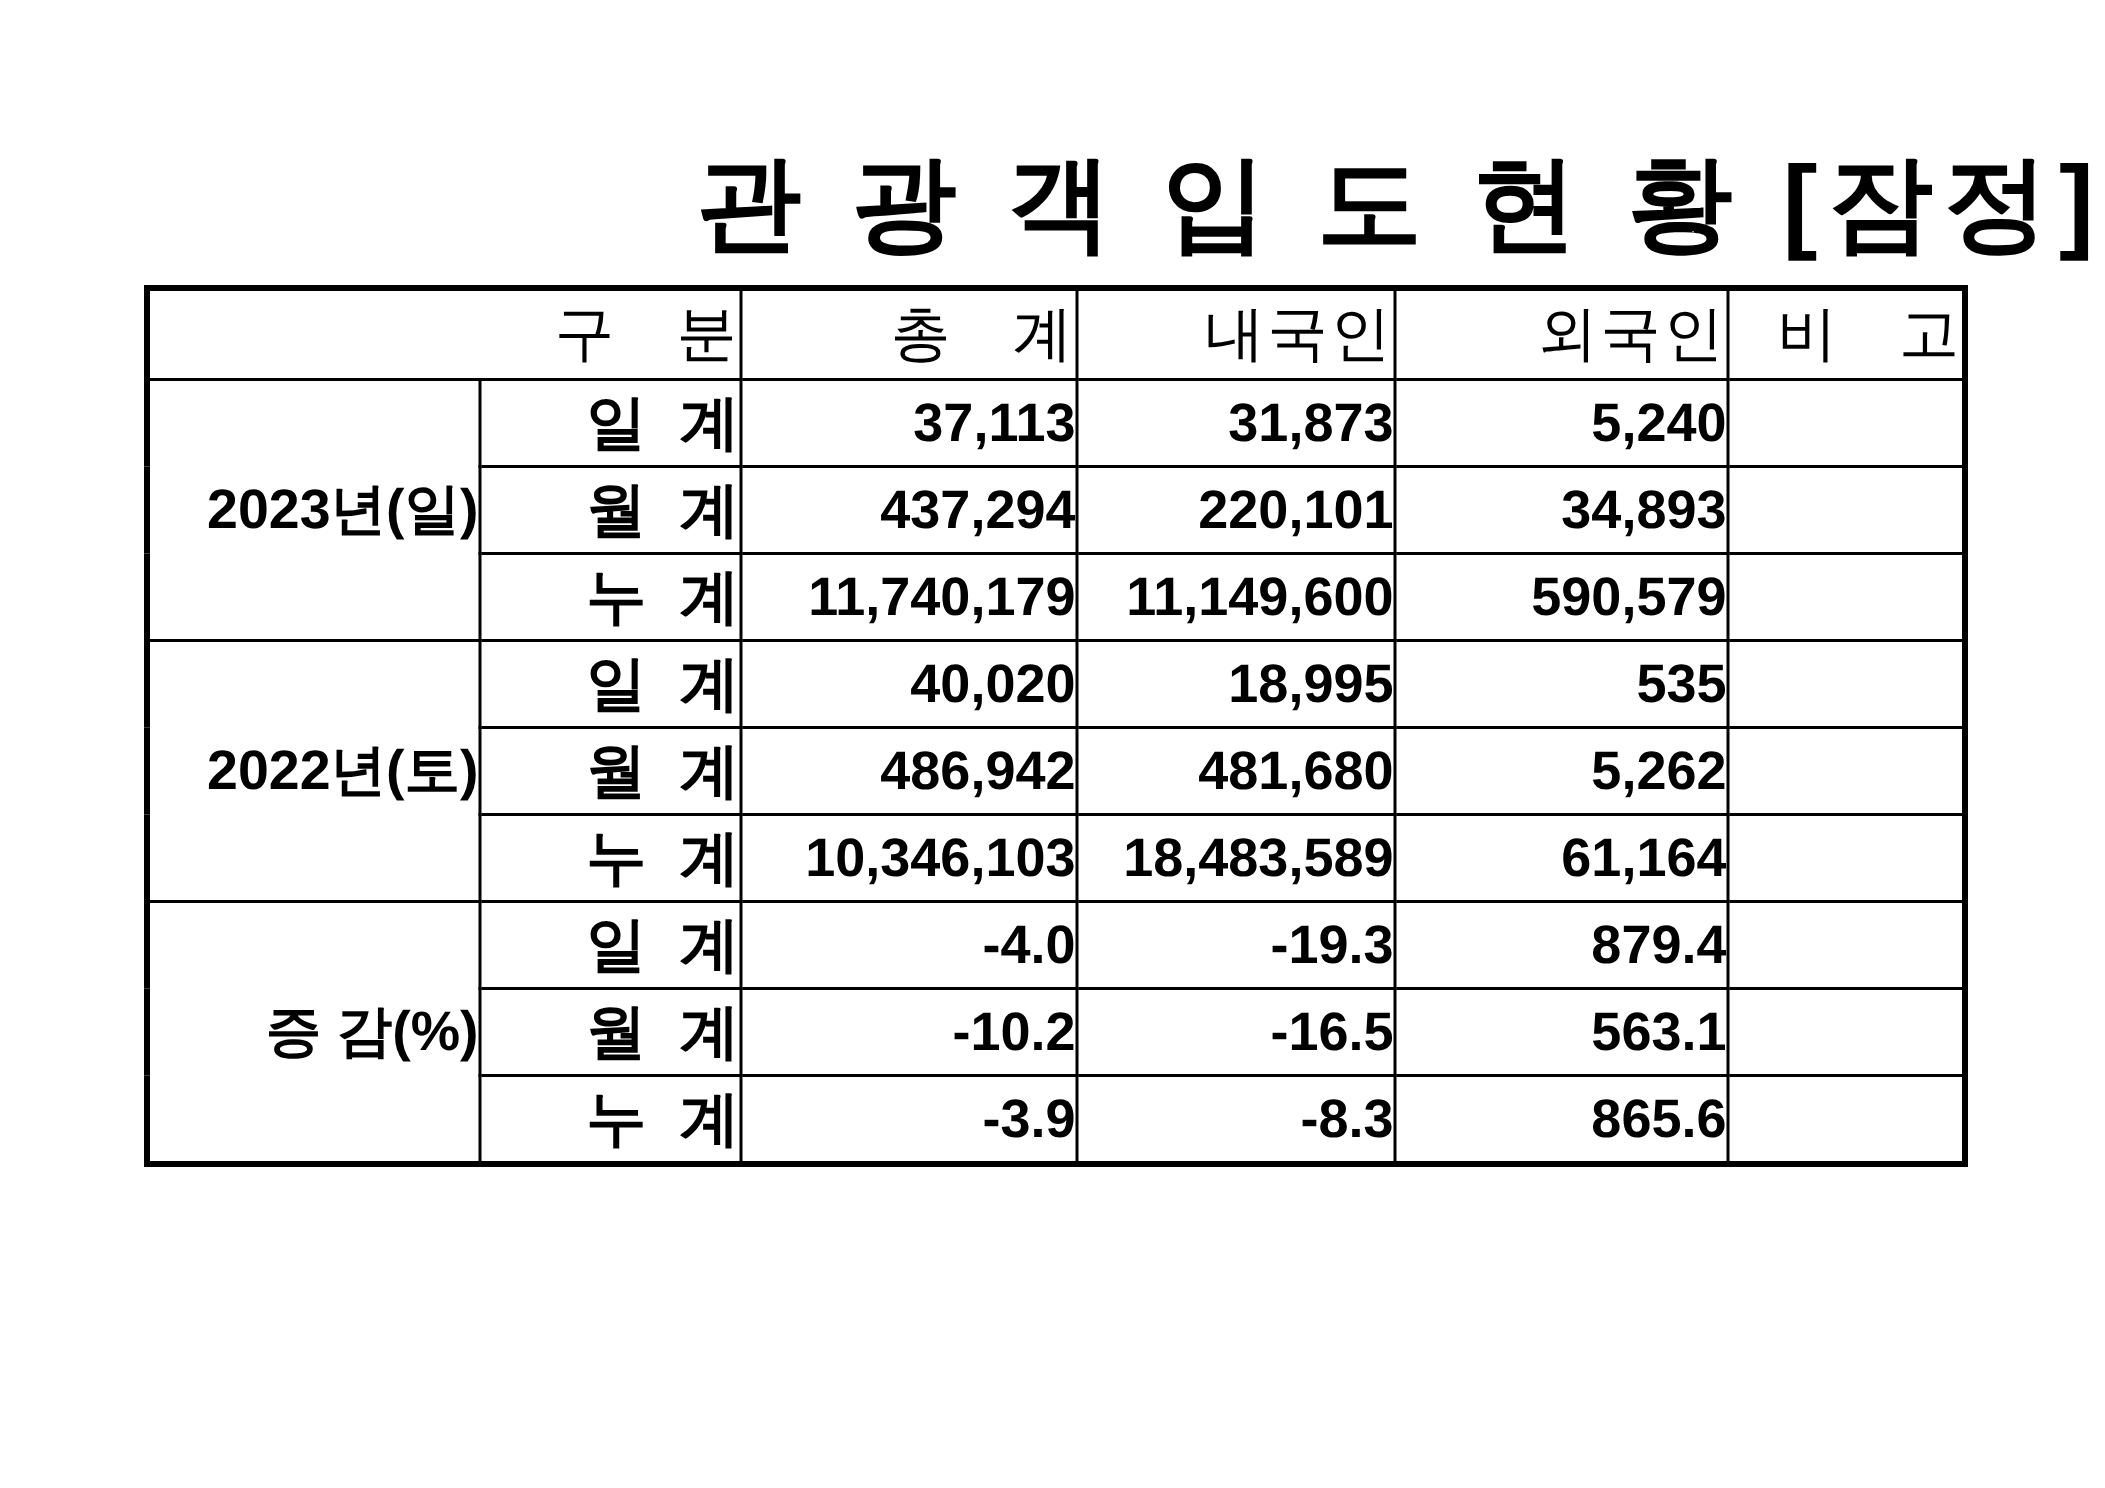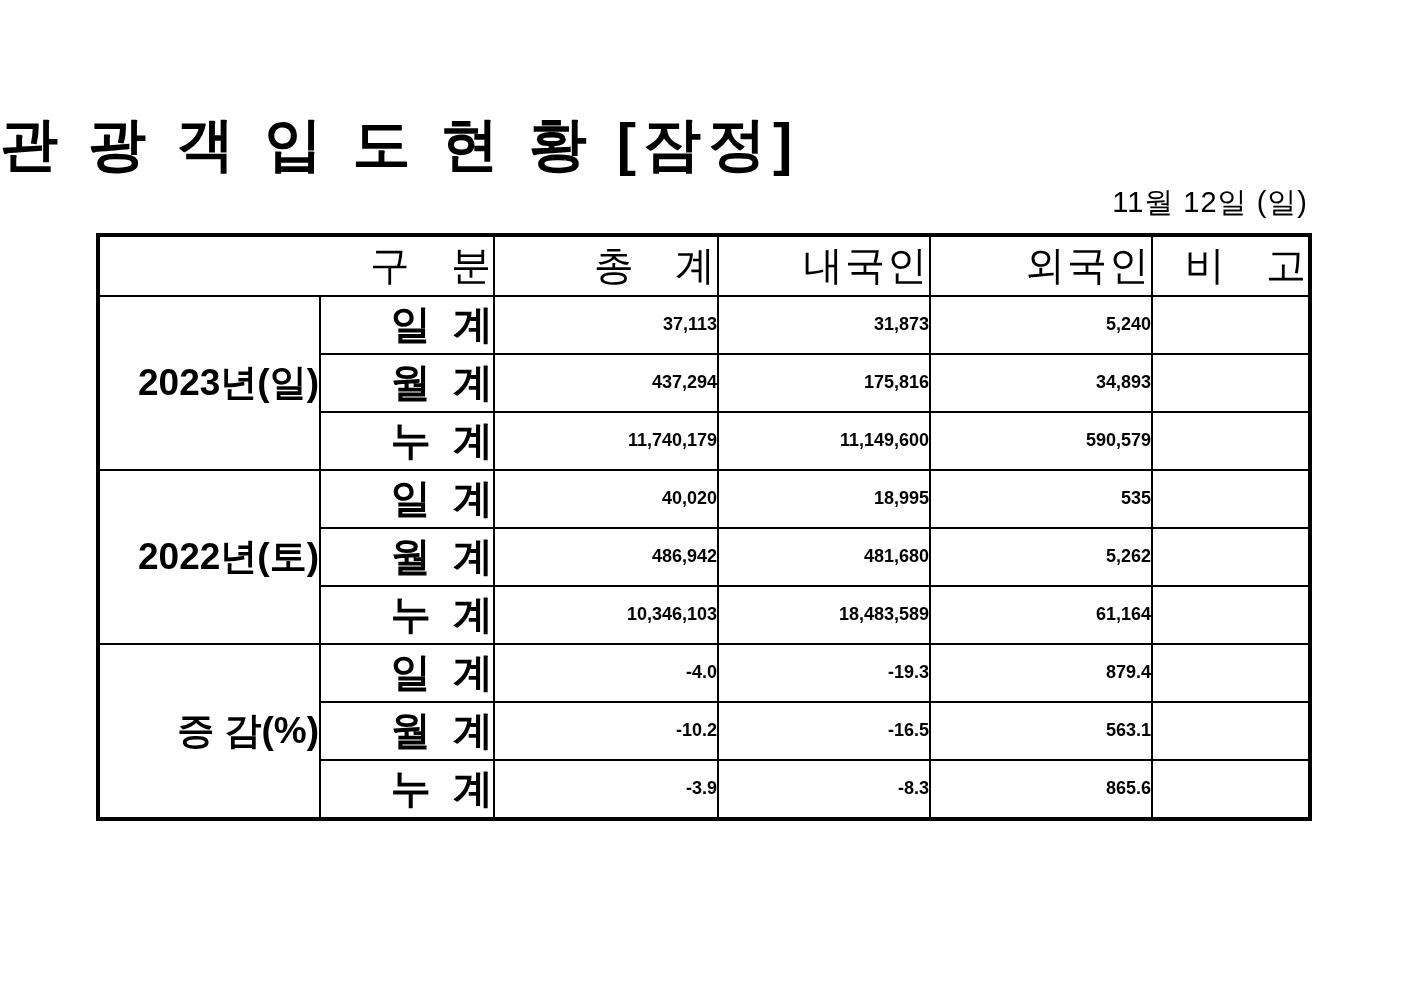--- a/index.html
+++ b/index.html
@@ -11,27 +11,26 @@
   }
   .page {
     position: relative;
     width: 1403px;
     height: 992px;
     background: #ffffff;
     overflow: hidden;
   }
   .title {
     padding-top: 92px;
-    text-align: left;
-    font-size: 58px;
+    text-align: right;
+    font-size: 70px;
     font-weight: 800;
     letter-spacing: 7px;
     line-height: 1.25;
     white-space: pre;
-    margin-top: 16px;
   }
   .date-line {
     width: 1212px;
     margin-left: 96px;
     margin-top: 2px;
     text-align: right;
     font-size: 29px;
     letter-spacing: 1px;
     white-space: pre;
   }
@@ -62,32 +61,31 @@
   }
   td.group-label {
     font-size: 37px;
     letter-spacing: 0px;
   }
   td.row-label {
     font-size: 40px;
   }
   td.num {
     font-weight: bold;
-    font-size: 18px;
+    font-size: 36px;
     letter-spacing: 0px;
   }
 </style>
 </head>
 <body>
 
 <div class="page">
 
   <div class="title">관 광 객 입 도 현 황 [잠정]</div>
 
-  <div class="date-line">11월 12일 (일)</div>
 
   <table class="report">
     <colgroup>
       <col style="width:222px">
       <col style="width:174px">
       <col style="width:224px">
       <col style="width:212px">
       <col style="width:222px">
       <col style="width:158px">
     </colgroup>
@@ -104,21 +102,21 @@
         <td rowspan="3" class="group-label">2023년(일)</td>
         <td class="row-label">일  계</td>
         <td class="num">37,113</td>
         <td class="num">31,873</td>
         <td class="num">5,240</td>
         <td></td>
       </tr>
       <tr class="data-row">
         <td class="row-label">월  계</td>
         <td class="num">437,294</td>
-        <td class="num">175,816</td>
+        <td class="num">220,101</td>
         <td class="num">34,893</td>
         <td></td>
       </tr>
       <tr class="data-row">
         <td class="row-label">누  계</td>
         <td class="num">11,740,179</td>
         <td class="num">11,149,600</td>
         <td class="num">590,579</td>
         <td></td>
       </tr>

